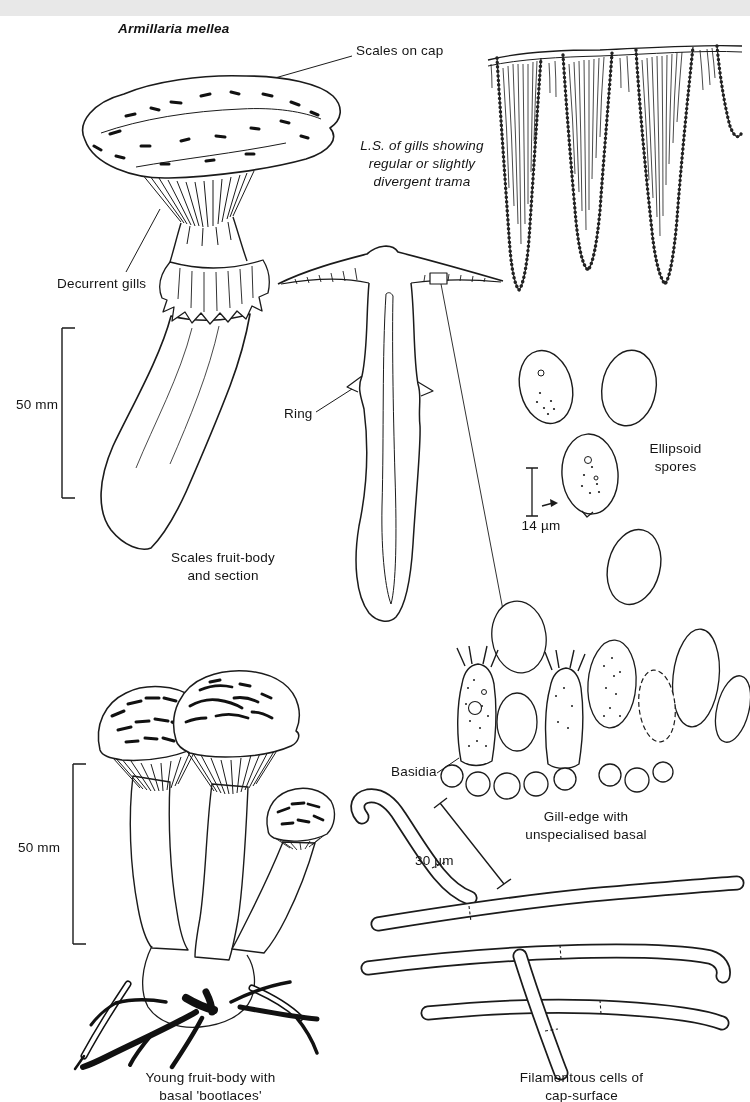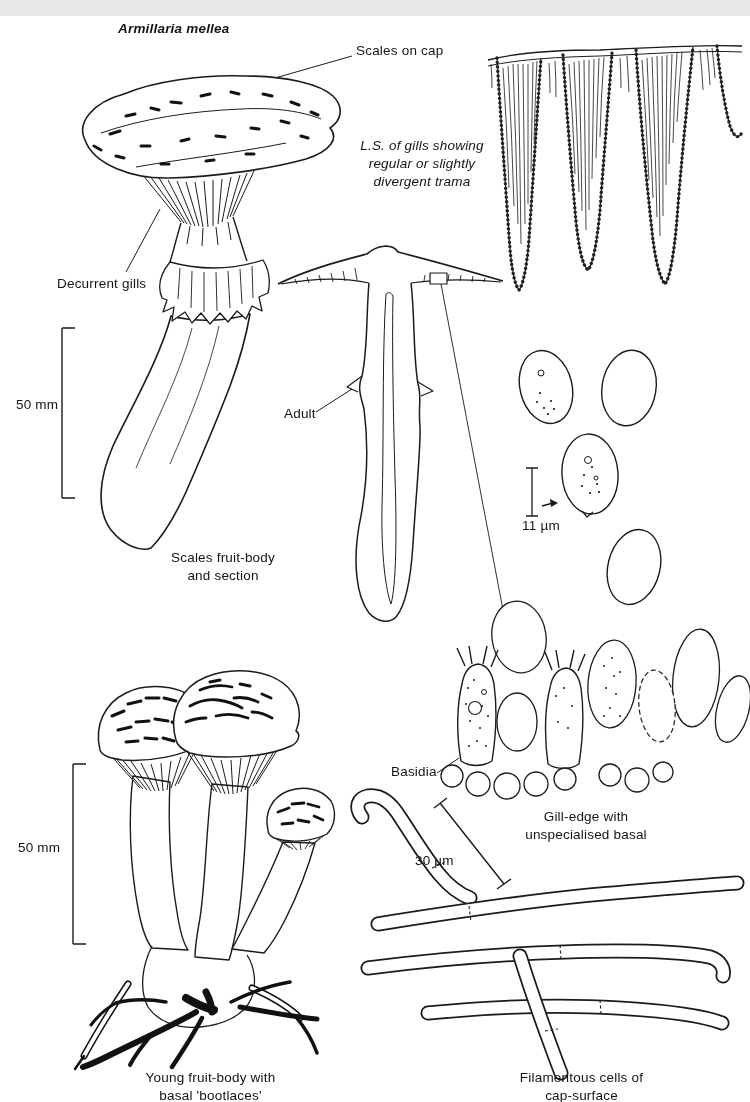--- a/index.html
+++ b/index.html
@@ -237,24 +237,26 @@
   <div class="label" style="left:356px; top:26px;">Scales on cap</div>
 
   <div class="label centered" style="left:337px; top:121px; width:170px;font-style:italic;">L.S. of gills showing
 regular or slightly
 divergent trama</div>
 
   <div class="label" style="left:57px; top:259px;">Decurrent gills</div>
 
   <div class="label" style="left:16px; top:380px;">50 mm</div>
 
-  <div class="label" style="left:284px; top:389px;">Adult</div>
-
-
-  <div class="label centered" style="left:506px; top:501px; width:70px;">11 µm</div>
+  <div class="label" style="left:284px; top:389px;">Ring</div>
+
+  <div class="label centered" style="left:628px; top:424px; width:95px;">Ellipsoid
+spores</div>
+
+  <div class="label centered" style="left:506px; top:501px; width:70px;">14 µm</div>
 
   <div class="label centered" style="left:147px; top:533px; width:152px;">Scales fruit-body
 and section</div>
 
   <div class="label" style="left:391px; top:747px;">Basidia</div>
 
   <div class="label centered" style="left:500px; top:792px; width:172px;">Gill-edge with
 unspecialised basal</div>
 
   <div class="label" style="left:415px; top:836px;">30 µm</div>

